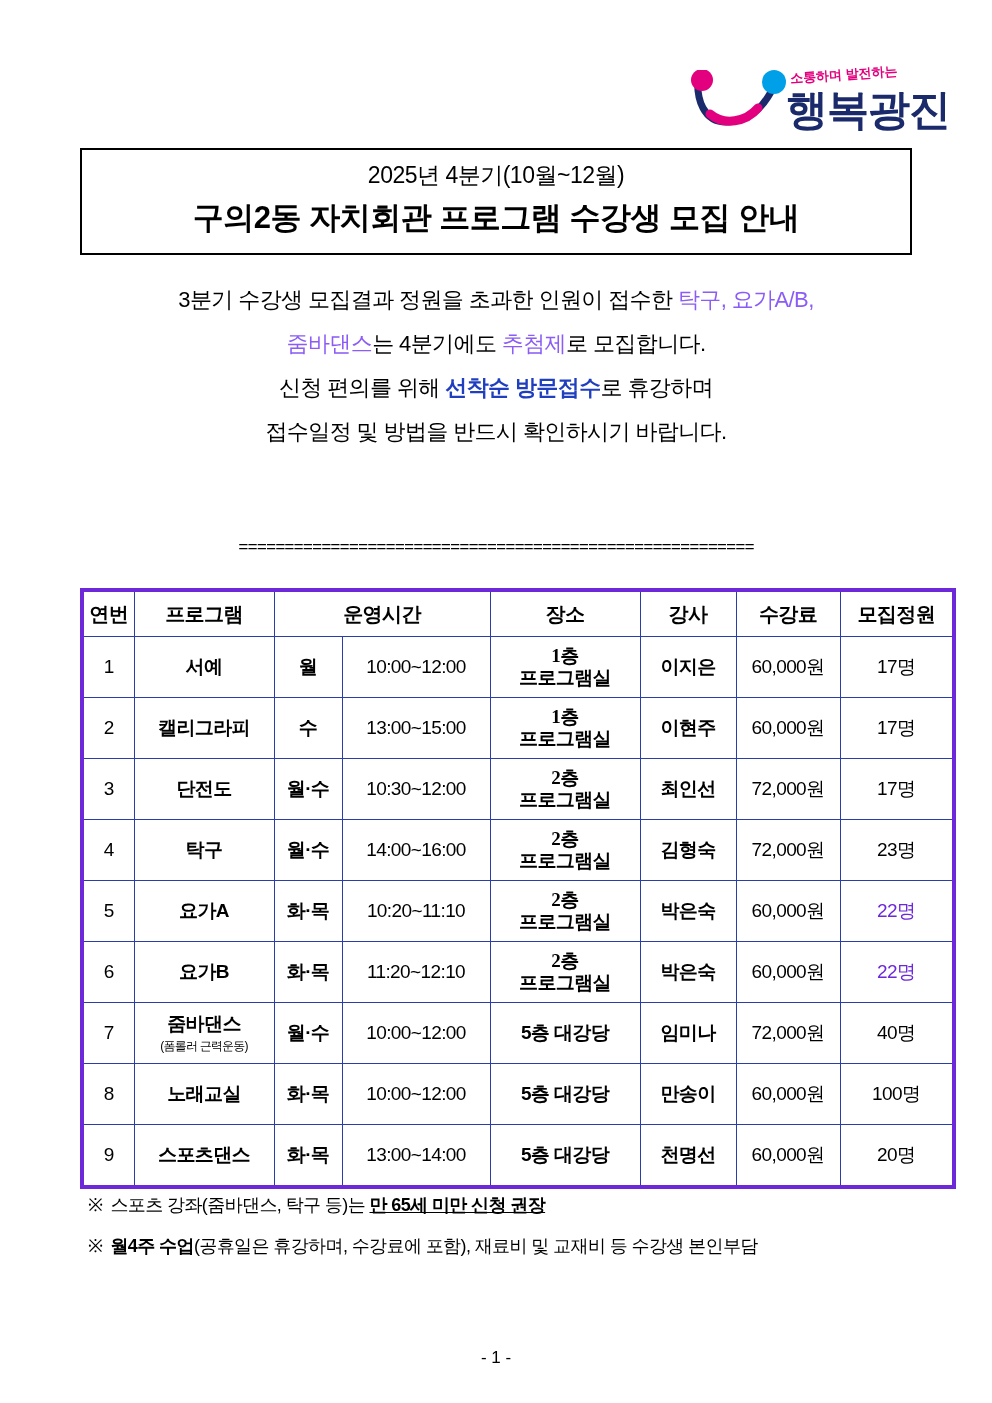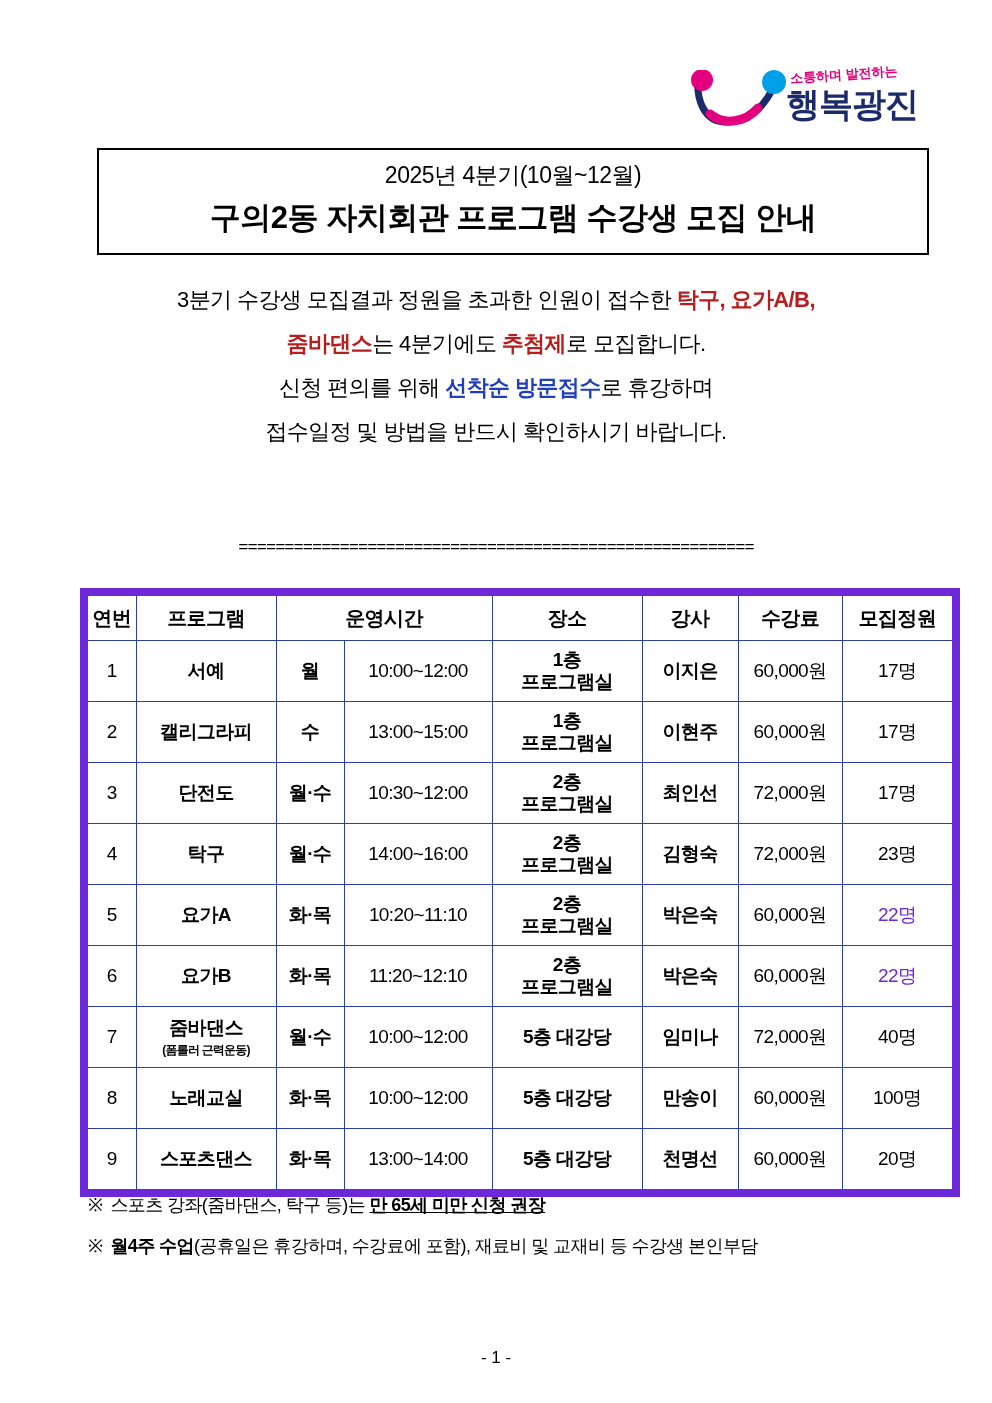--- a/index.html
+++ b/index.html
@@ -47,38 +47,37 @@
     font-weight: bold;
     color: #e3007f;
     letter-spacing: 0px;
     transform: rotate(-4deg);
     white-space: nowrap;
   }
   .logo-text-main {
     position: absolute;
     left: 96px;
     top: 20px;
-    font-size: 34px;
+    font-size: 42px;
     font-weight: bold;
     color: #1b2a6b;
     letter-spacing: -1px;
     white-space: nowrap;
   }
 
   
   .title-box {
     position: absolute;
     left: 80px;
     top: 148px;
     width: 832px;
     border: 2px solid #000;
     box-sizing: border-box;
     padding: 10px 0 14px 0;
     text-align: center;
-    margin-left: 17px;
   }
   .title-sub {
     font-size: 23px;
     letter-spacing: -0.5px;
   }
   .title-main {
     font-size: 31px;
     font-weight: bold;
     letter-spacing: -0.5px;
     margin-top: 6px;
@@ -88,21 +87,21 @@
   .intro {
     position: absolute;
     left: 70px;
     top: 278px;
     width: 852px;
     text-align: center;
     font-size: 22px;
     line-height: 44px;
     letter-spacing: -0.6px;
   }
-  .intro .red { color: #b91c1c; font-weight: bold; }
+  .intro .red { color: #8b5cf6; font-weight: normal; }
   .intro .blue { color: #1f3fbf; font-weight: bold; }
 
   .divider {
     position: absolute;
     left: 0;
     right: 0;
     top: 538px;
     text-align: center;
     font-size: 17px;
     letter-spacing: -1px;
@@ -114,21 +113,21 @@
   .table-wrap {
     position: absolute;
     left: 80px;
     top: 588px;
     width: 832px;
   }
   table.prog {
     border-collapse: collapse;
     width: 832px;
     table-layout: fixed;
-    border: 8px solid #6d28d9;
+    border: 4px solid #6d28d9;
   }
   table.prog th, table.prog td {
     border: 1px solid #2b3ea8;
     text-align: center;
     vertical-align: middle;
     font-size: 19px;
     letter-spacing: -0.6px;
     padding: 0;
   }
   table.prog thead th {
@@ -145,25 +144,25 @@
   .col-time  { width: 148px; }
   .col-place { width: 150px; }
   .col-teach { width: 96px; }
   .col-fee   { width: 104px; }
   .col-cap   { width: 114px; }
 
   .cell-prog { font-weight: bold; }
   .cell-day { font-weight: bold; }
   .cell-place { font-weight: bold; line-height: 1.15; }
   .cell-teach { font-weight: bold; }
-  .place-two span { display: block; }
+  .place-two span { display: block; font-family: Liberation Serif, serif; }
   .prog-sub {
     display: block;
     font-size: 12px;
-    font-weight: bold;
+    font-weight: normal;
     letter-spacing: -0.8px;
     margin-top: 1px;
   }
   .cap-blue { color: #6d28d9; }
 
   
   .notes {
     position: absolute;
     left: 88px;
     top: 1192px;

